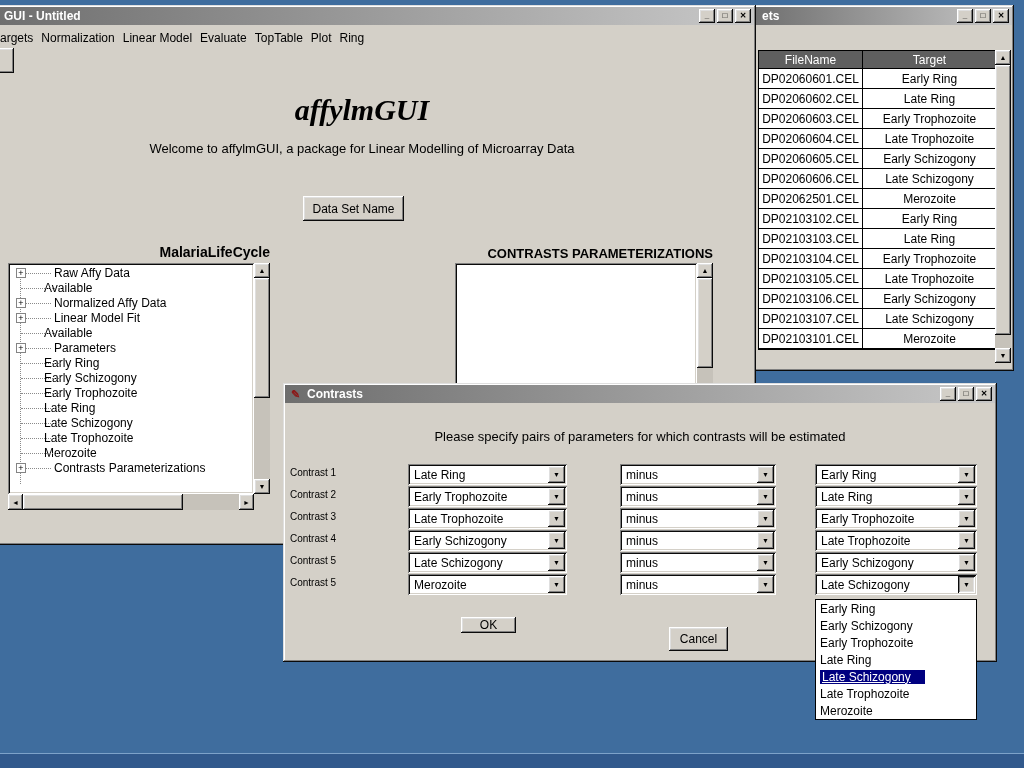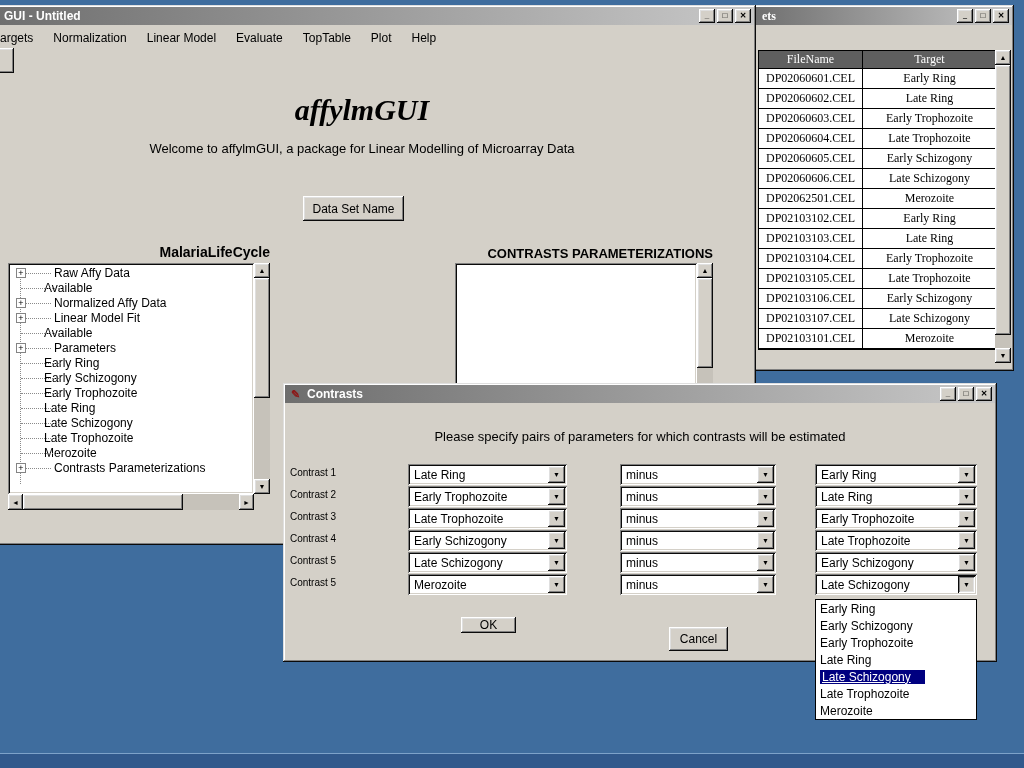--- a/index.html
+++ b/index.html
@@ -22,21 +22,21 @@
   .winbtn { width:16px; height:14px; display:flex; align-items:center; justify-content:center;
             font-size:8px; font-weight:bold; color:#000; line-height:1; }
 
   .taskbar { position:absolute; left:0; right:0; bottom:0; height:15px;
              background:#31598c; border-top:1px solid #7da2c9; }
 
   
   #main-window { left:-12px; top:5px; width:768px; height:540px; z-index:2; }
   .menubar { position:absolute; left:2px; right:2px; top:20px; height:18px; background:#d4d0c8;
              display:flex; align-items:center; padding-left:10px; font-size:12px; }
-  .menu-item { padding:0 10px; white-space:nowrap;margin-top:8px; }
+  .menu-item { padding:0 4px; white-space:nowrap;margin-top:8px; }
   .menu-item:first-child { padding-left:0; }
   .toolbar-stub { position:absolute; left:8px; top:43px; width:18px; height:25px; }
   .app-heading { position:absolute; top:88px; left:0; right:20px; text-align:center;
                  font-family:"Liberation Serif", serif; font-style:italic; font-weight:bold; font-size:30px; }
   .welcome { position:absolute; top:136px; left:0; right:20px; text-align:center; font-size:13px; }
   .btn { display:flex; align-items:center; justify-content:center; font-size:12px; cursor:default; }
   #dataset-btn { position:absolute; left:315px; top:191px; width:101px; height:25px; }
   .panel-title { position:absolute; text-align:right; font-weight:bold; }
   #tree-title { left:20px; top:239px; width:262px; font-size:14px; }
   #contrasts-title { left:467px; top:241px; width:258px; font-size:13px; }
@@ -62,21 +62,21 @@
   .harrow { position:absolute; top:0; bottom:0; width:15px; display:flex; align-items:center; justify-content:center;
             font-size:7px; color:#000; }
   .harrow.left { left:0; } .harrow.right { right:0; }
   .vthumb { position:absolute; left:0; right:0; }
   .hthumb { position:absolute; top:0; bottom:0; }
 
   .listbox-panel { position:absolute; left:467px; top:258px; width:258px; height:245px; }
   .listbox { position:absolute; left:0; top:0; width:242px; height:245px; }
 
   
-  #targets-window { left:748px; top:5px; width:266px; height:366px; z-index:1;font-family:Liberation Serif, serif; }
+  #targets-window { left:748px; top:5px; width:266px; height:366px; z-index:1; }
   #targets-window .title-text { padding-left:12px; }
   .ttable { position:absolute; left:10px; top:45px; width:239px; border:1px solid #000; background:#fff; }
   .trow { display:flex; }
   .tcell { border-right:1px solid #000; border-bottom:1px solid #000; background:#fff;
            display:flex; align-items:center; justify-content:center; font-size:12px; height:20px; overflow:hidden; white-space:nowrap; }
   .tcell.c1 { width:104px; }
   .tcell.c2 { width:133px; border-right:none; }
   .tcell.th { background:#5f5f5f; color:#fff; height:18px; border-bottom:1px solid #000; }
   #targets-vscroll { left:247px; top:45px; height:313px; }
 
@@ -120,21 +120,21 @@
       <span class="winbtn r3">✕</span>
     </span>
   </div>
   <div class="menubar">
     <span class="menu-item">argets</span>
     <span class="menu-item">Normalization</span>
     <span class="menu-item">Linear Model</span>
     <span class="menu-item">Evaluate</span>
     <span class="menu-item">TopTable</span>
     <span class="menu-item">Plot</span>
-    <span class="menu-item">Help</span>
+    <span class="menu-item">Ring</span>
   </div>
   <div class="toolbar-stub r3"></div>
 
   <div class="app-heading">affylmGUI</div>
   <div class="welcome">Welcome to affylmGUI, a package for Linear Modelling of Microarray Data</div>
   <div class="btn r3" id="dataset-btn">Data Set Name</div>
 
   <div class="panel-title" id="tree-title">MalariaLifeCycle</div>
   <div class="panel-title" id="contrasts-title">CONTRASTS PARAMETERIZATIONS</div>
 

